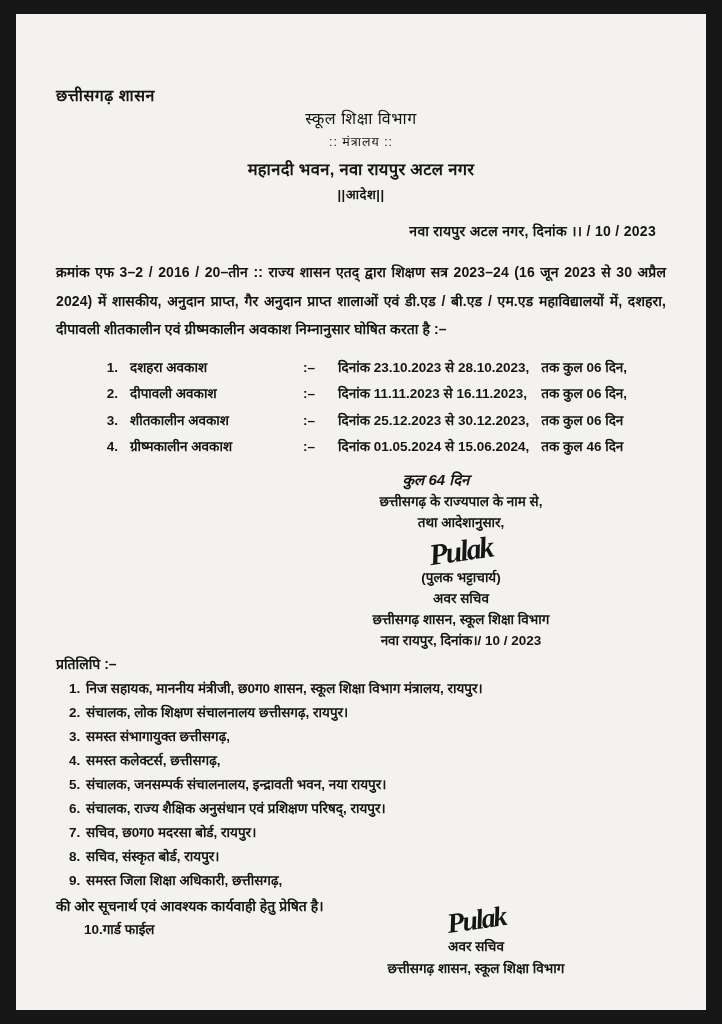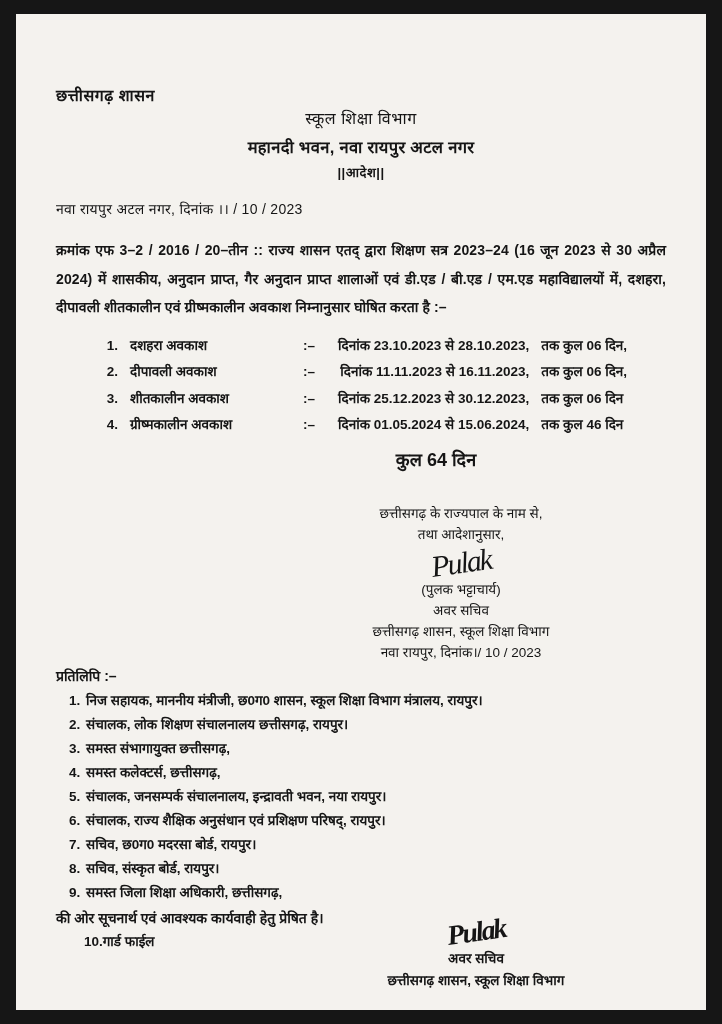--- a/index.html
+++ b/index.html
@@ -61,23 +61,23 @@
     letter-spacing: 0.3px;
   }
   .hdr5 {
     text-align: center;
     font-size: 13px;
     font-weight: bold;
     margin-top: 2px;
     letter-spacing: 0.5px;
   }
   .place-date {
-    text-align: left;
-    font-size: 14px;
-    font-weight: normal;
+    text-align: right;
+    font-size: 14px;
+    font-weight: bold;
     margin-top: 14px;
     padding-right: 10px;
     letter-spacing: 0.3px;
   }
   .body-para {
     margin-top: 16px;
     font-size: 14px;
     line-height: 2.05;
     text-align: justify;
     font-weight: bold;
@@ -91,35 +91,36 @@
     font-weight: bold;
   }
   table.holidays td {
     padding: 2.5px 6px;
     white-space: nowrap;
     vertical-align: top;
   }
   td.num { width: 22px; text-align: right; padding-right: 8px; }
   td.name { width: 150px; }
   td.dash { width: 34px; text-align: center; }
-  td.range { width: 190px; text-align: right; }
+  td.range { width: 190px; }
   td.total { }
   .grand-total {
     margin-top: 8px;
     text-align: center;
-    font-size: 18px;
+    font-size: 15px;
     font-weight: bold;
     padding-left: 150px;
+    font-style: italic;
   }
   .sign-block {
-    margin-top: 29px;
+    margin-top: 0;
     text-align: center;
     padding-left: 200px;
     font-size: 13.5px;
-    font-weight: normal;
+    font-weight: bold;
     line-height: 1.55;
   }
   .sig-mark {
     font-family: "Liberation Serif", serif;
     font-size: 30px;
     font-style: italic;
     line-height: 1;
     margin: 2px 0 0 0;
     letter-spacing: -2px;
     transform: rotate(-8deg);
@@ -174,20 +175,21 @@
   .foot-sign .sig-mark2 { margin-bottom: 2px; }
 </style>
 </head>
 <body>
 
 <div class="page">
   <div class="sheet">
 
     <div class="hdr1">छत्तीसगढ़ शासन</div>
     <div class="hdr2">स्कूल शिक्षा विभाग</div>
+    <div class="hdr3">:: मंत्रालय ::</div>
     <div class="hdr4">महानदी भवन, नवा रायपुर अटल नगर</div>
     <div class="hdr5">||आदेश||</div>
 
     <div class="place-date">नवा रायपुर अटल नगर, दिनांक ।। / 10 / 2023</div>
 
     <div class="body-para">क्रमांक एफ 3–2 / 2016 / 20–तीन :: राज्य शासन एतद् द्वारा शिक्षण सत्र 2023–24 (16 जून 2023 से 30 अप्रैल 2024) में शासकीय, अनुदान प्राप्त, गैर अनुदान प्राप्त शालाओं एवं डी.एड / बी.एड / एम.एड महाविद्यालयों में, दशहरा, दीपावली शीतकालीन एवं ग्रीष्मकालीन अवकाश निम्नानुसार घोषित करता है :–</div>
 
     <table class="holidays">
       <tbody>
         <tr>

